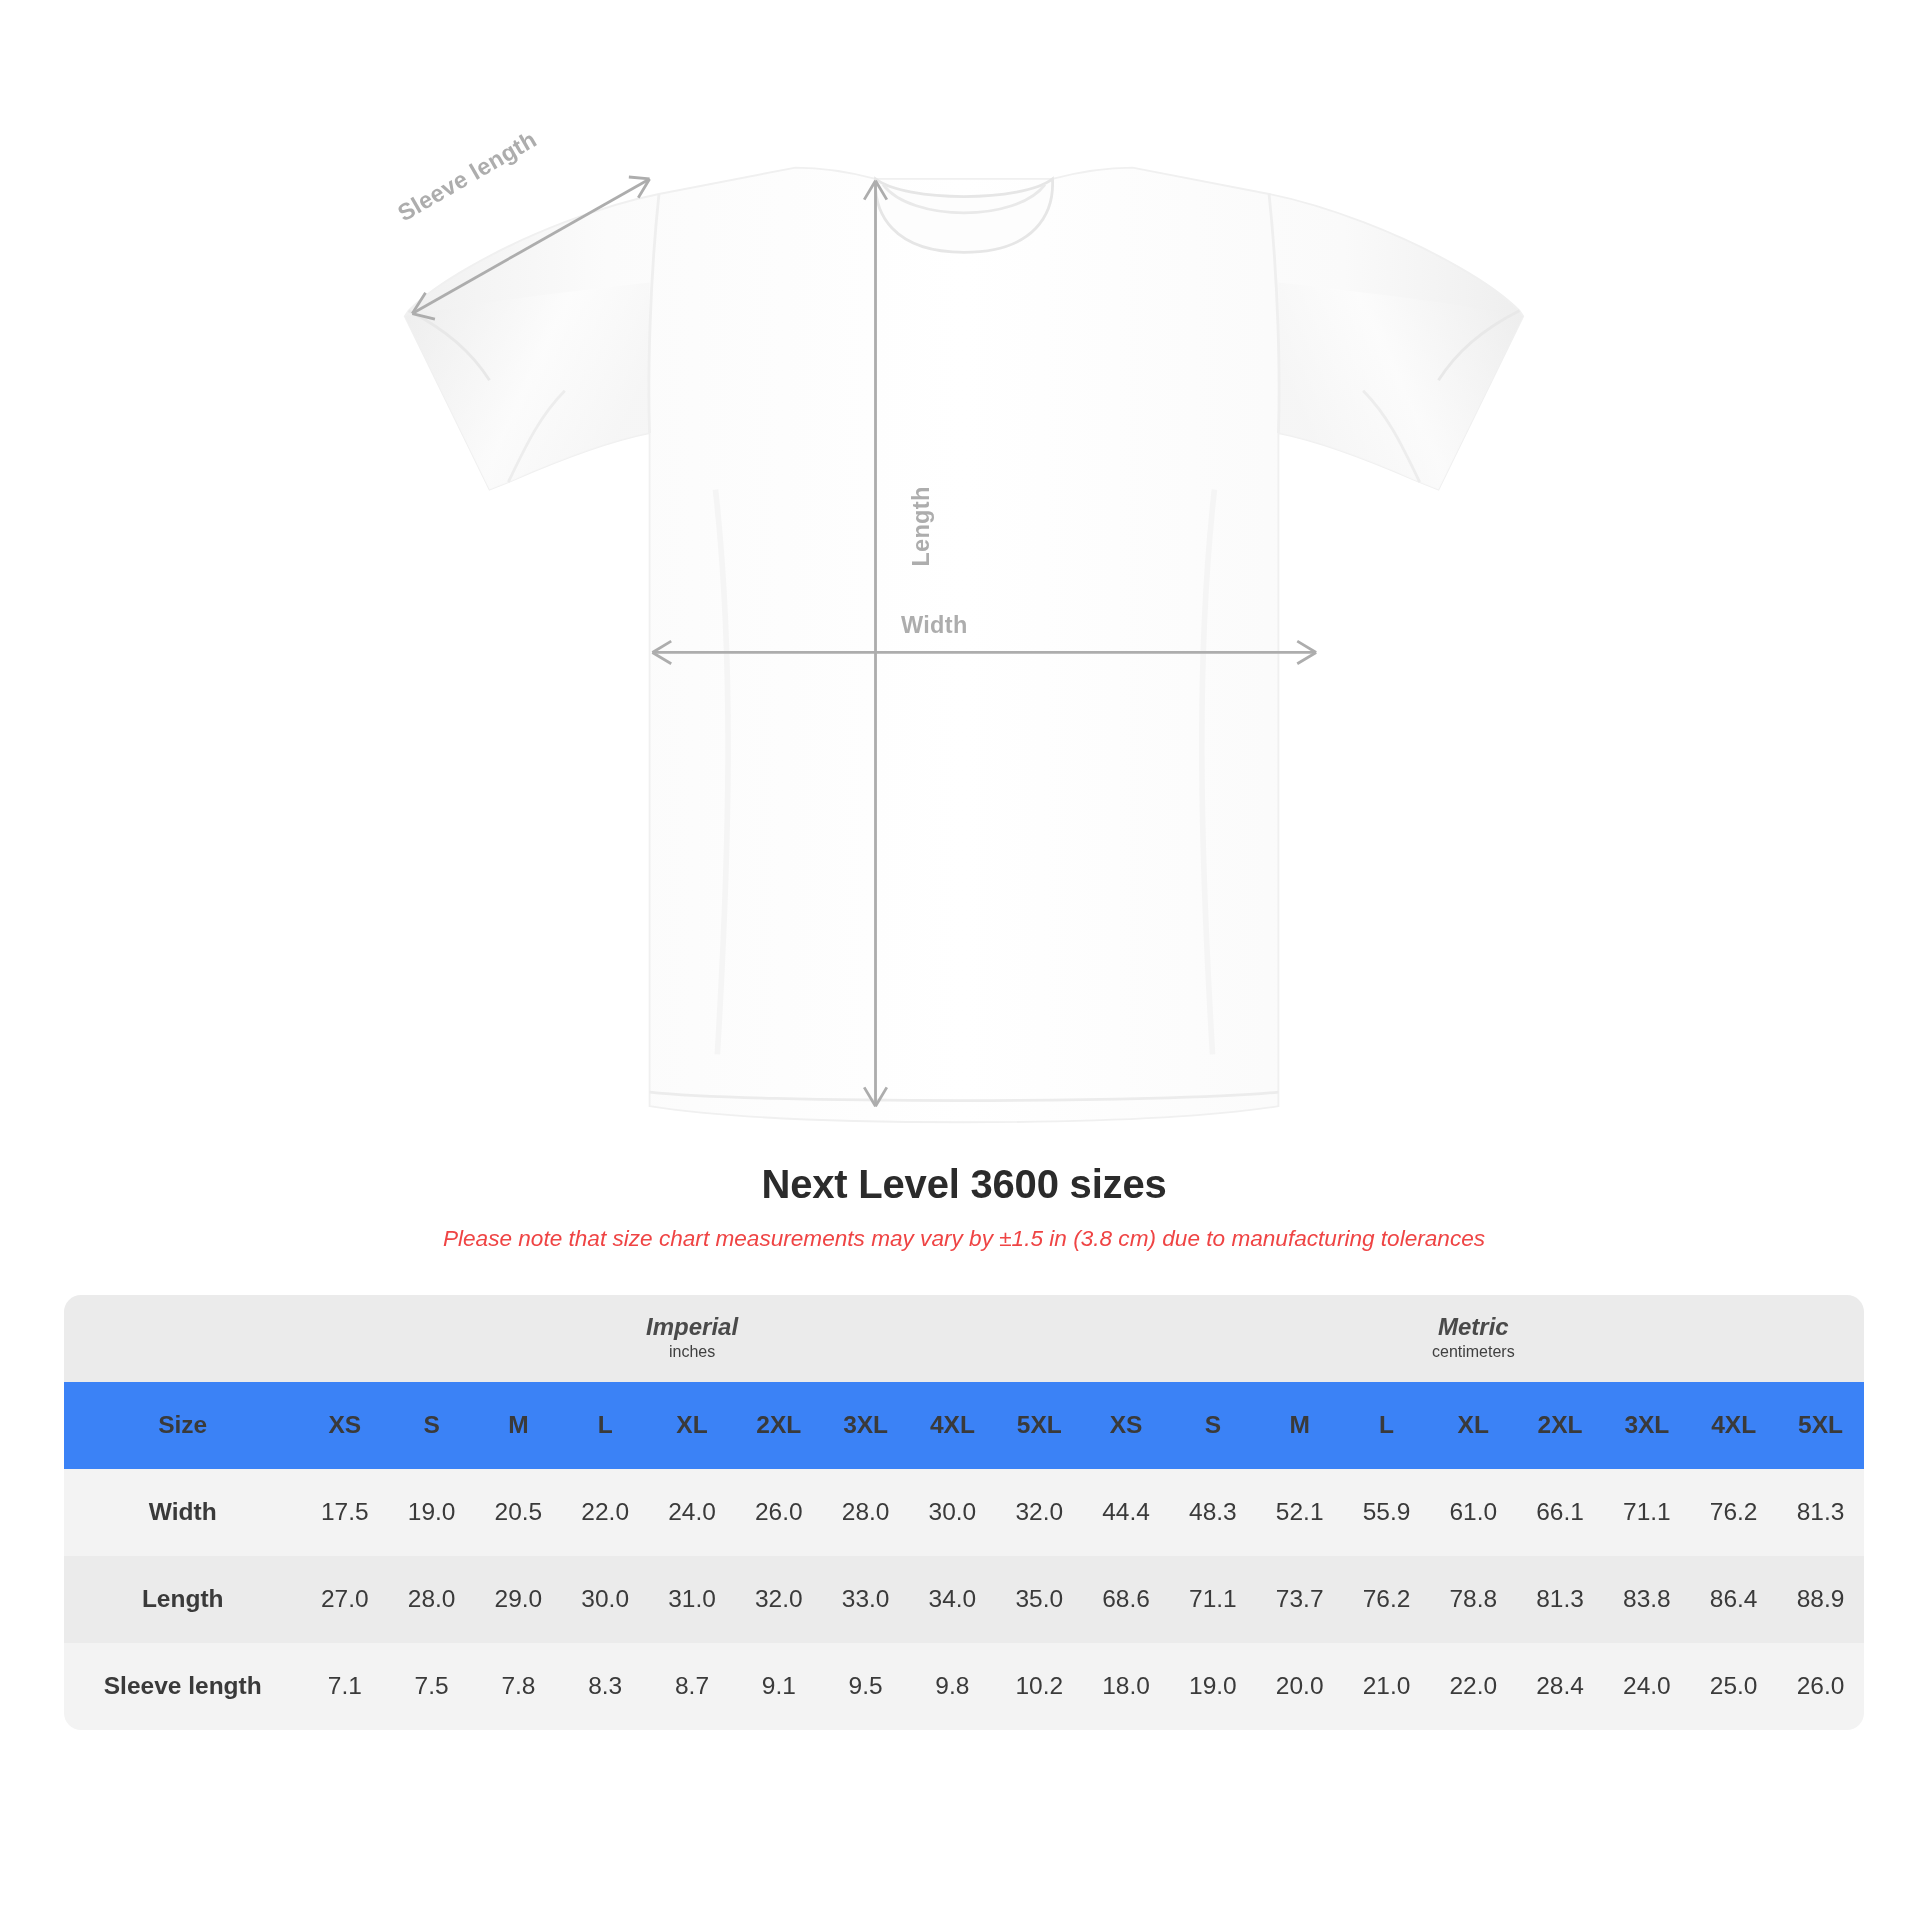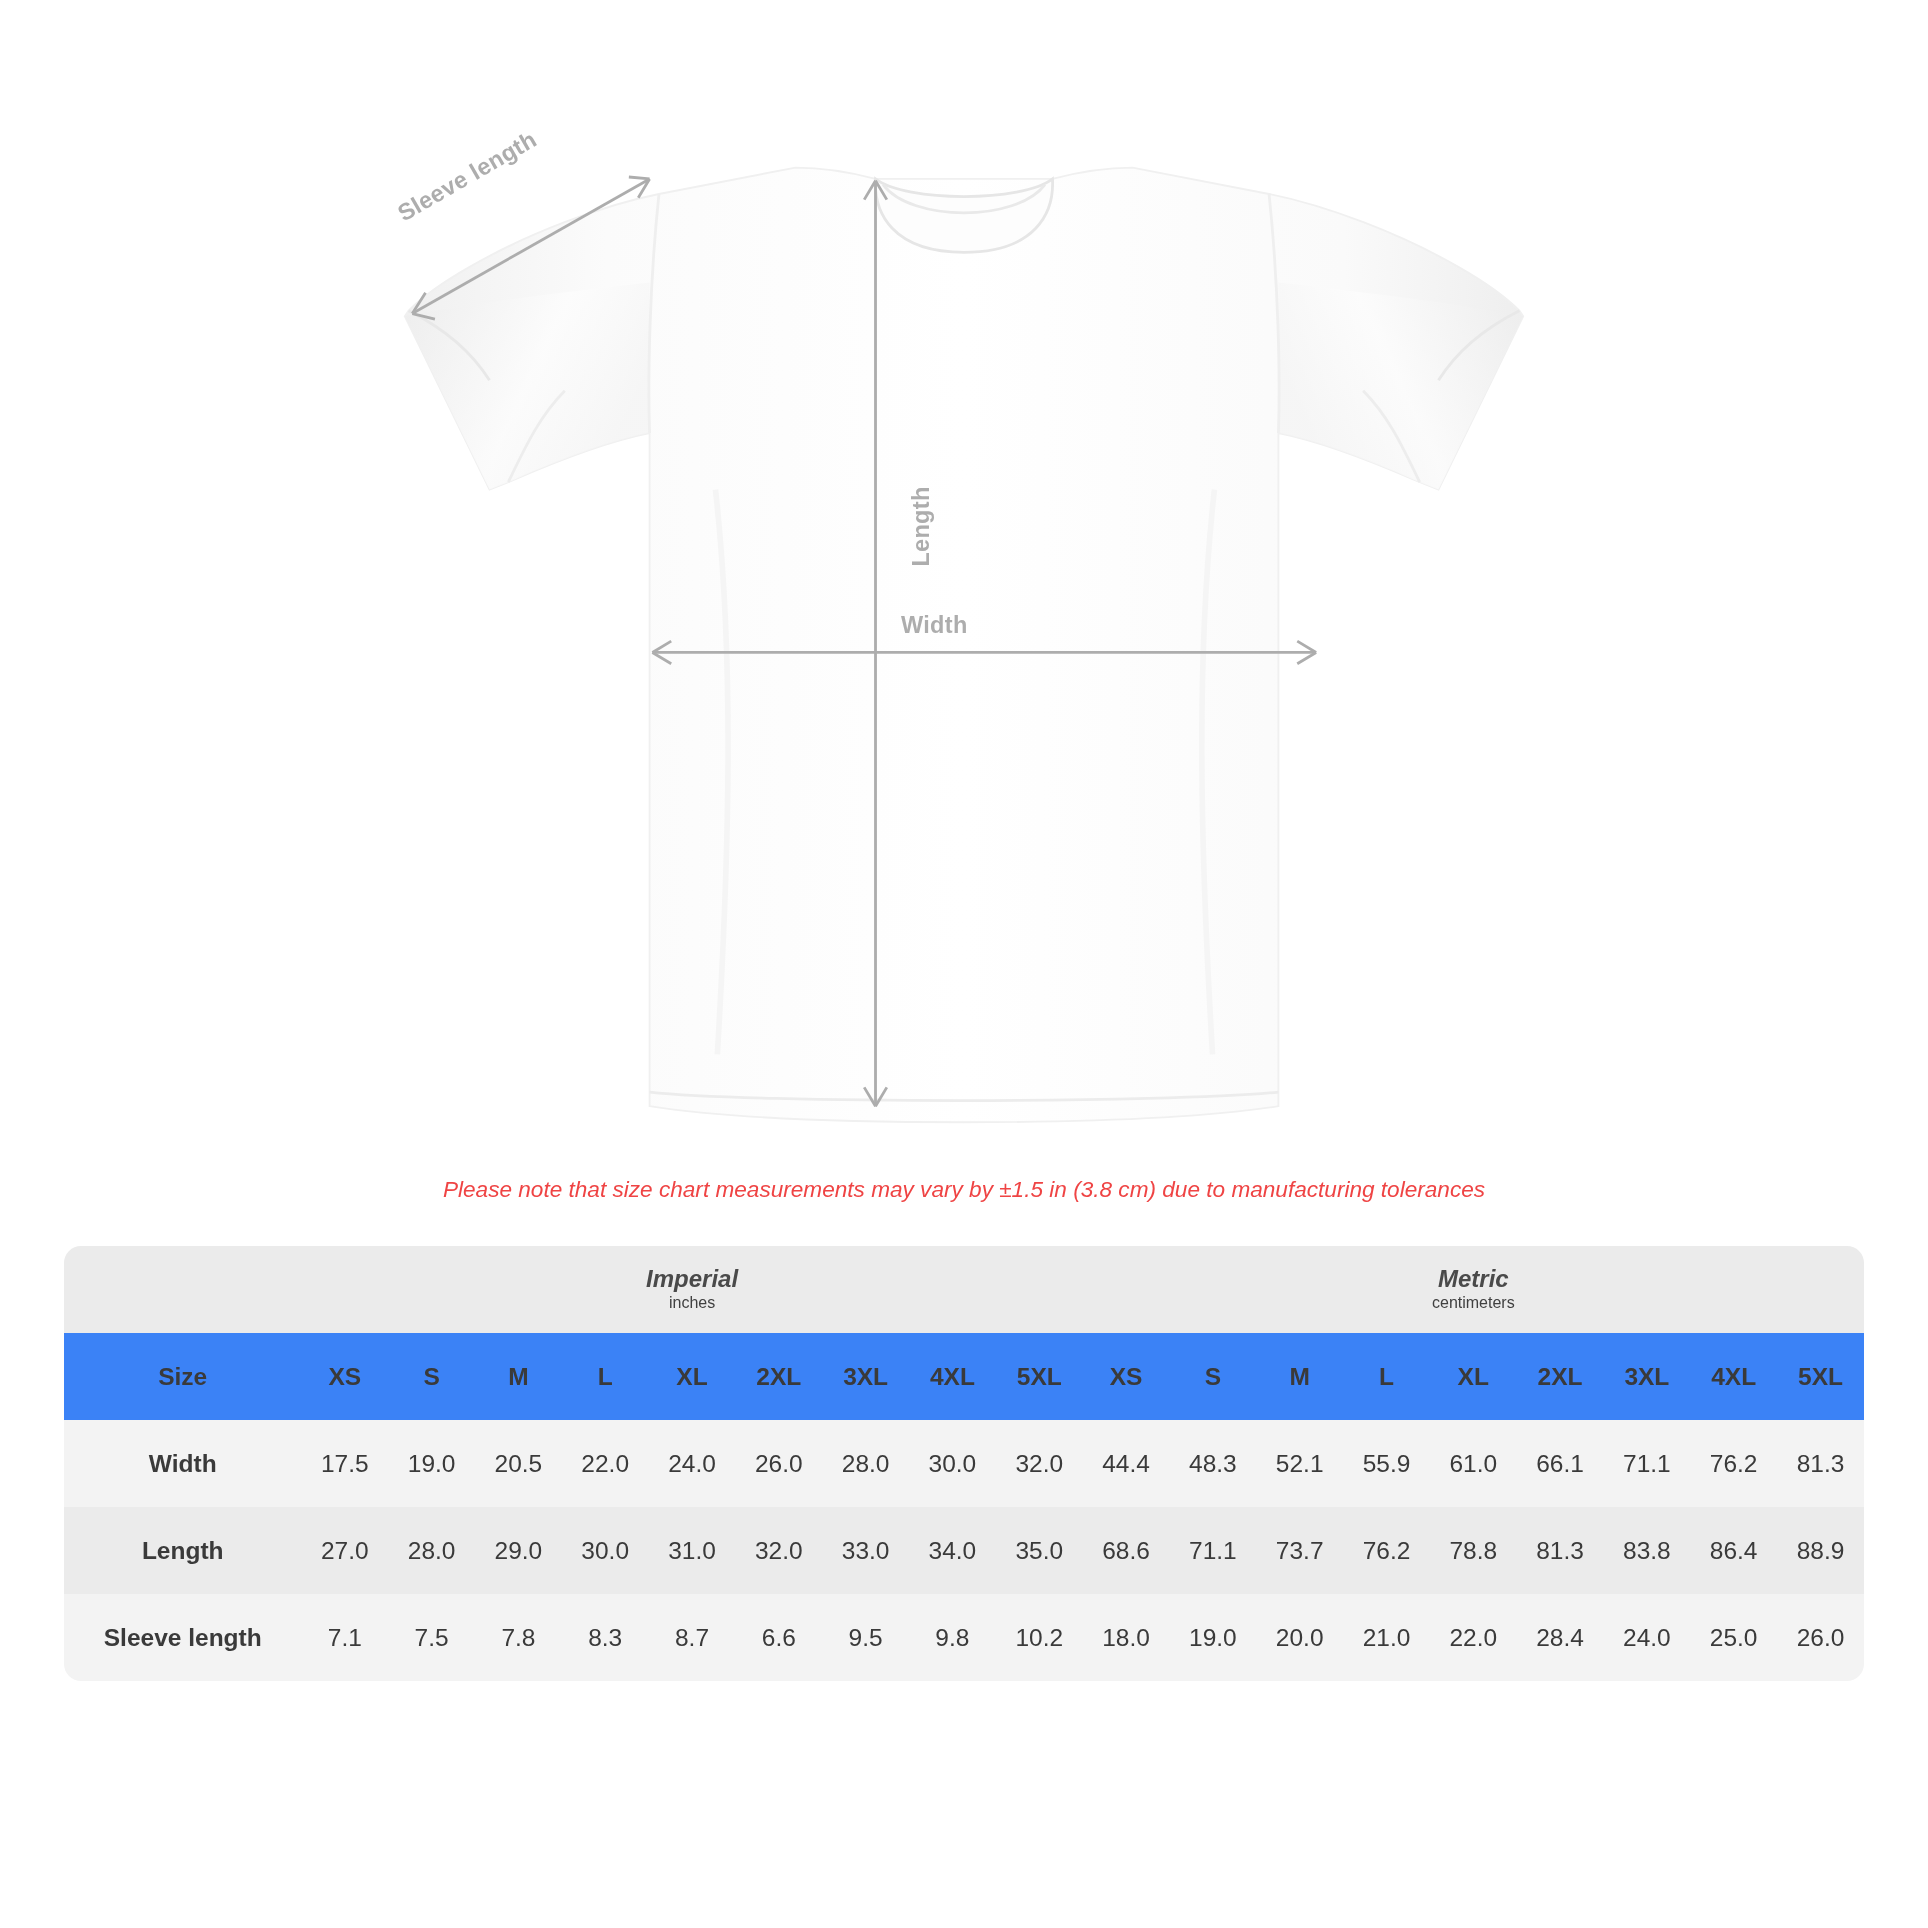--- a/index.html
+++ b/index.html
@@ -223,20 +223,21 @@
         <path d="M 1398 693 l -20 -12 M 1398 693 l -20 12"></path>
       </g>
     </svg>
 
     <div class="dim-label label-sleeve">Sleeve length</div>
     <div class="dim-label label-length">Length</div>
     <div class="dim-label label-width">Width</div>
   </div>
 
   <div class="title-block">
+    <h1 class="chart-title">Next Level 3600 sizes</h1>
     <div class="chart-note">Please note that size chart measurements may vary by ±1.5 in (3.8 cm) due to manufacturing tolerances</div>
   </div>
 
   <div class="table-wrap">
     <table class="size-table">
       <colgroup>
         <col class="col-label">
         <col class="col-val">
           <col class="col-val">
           <col class="col-val">
@@ -331,21 +332,21 @@
             <td>86.4</td>
             <td>88.9</td>
           </tr>
           <tr class="band-b">
             <td class="row-label">Sleeve length</td>
             <td>7.1</td>
             <td>7.5</td>
             <td>7.8</td>
             <td>8.3</td>
             <td>8.7</td>
-            <td>6.6</td>
+            <td>9.1</td>
             <td>9.5</td>
             <td>9.8</td>
             <td>10.2</td>
             <td>18.0</td>
             <td>19.0</td>
             <td>20.0</td>
             <td>21.0</td>
             <td>22.0</td>
             <td>28.4</td>
             <td>24.0</td>

